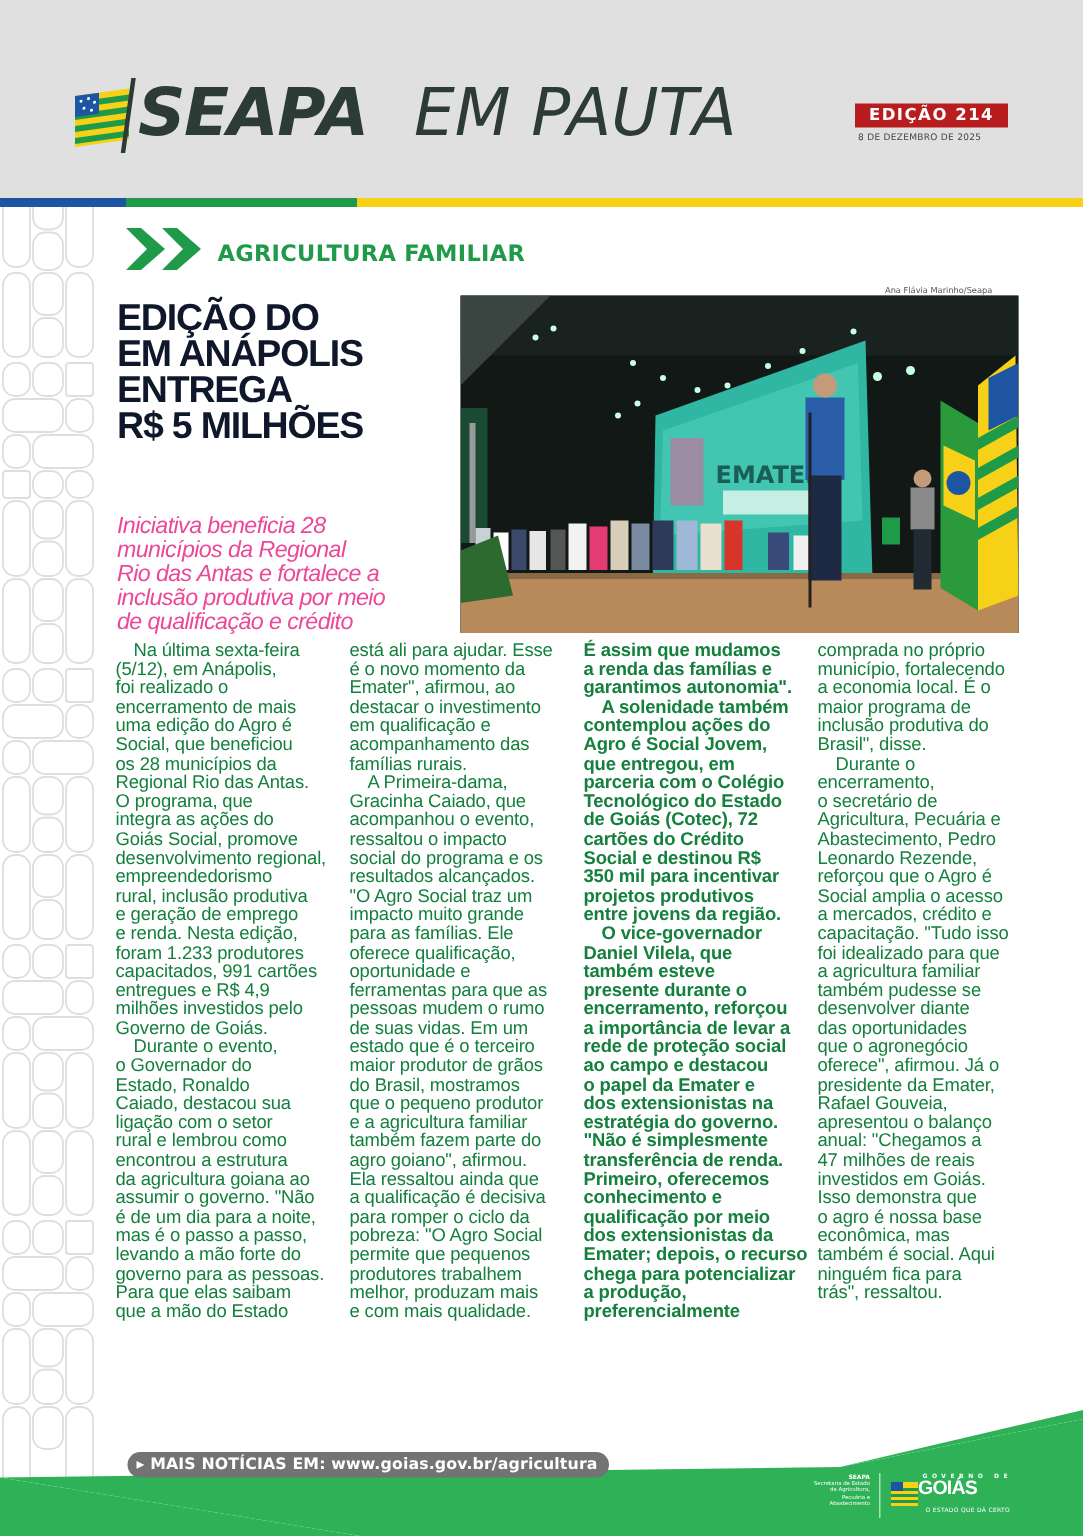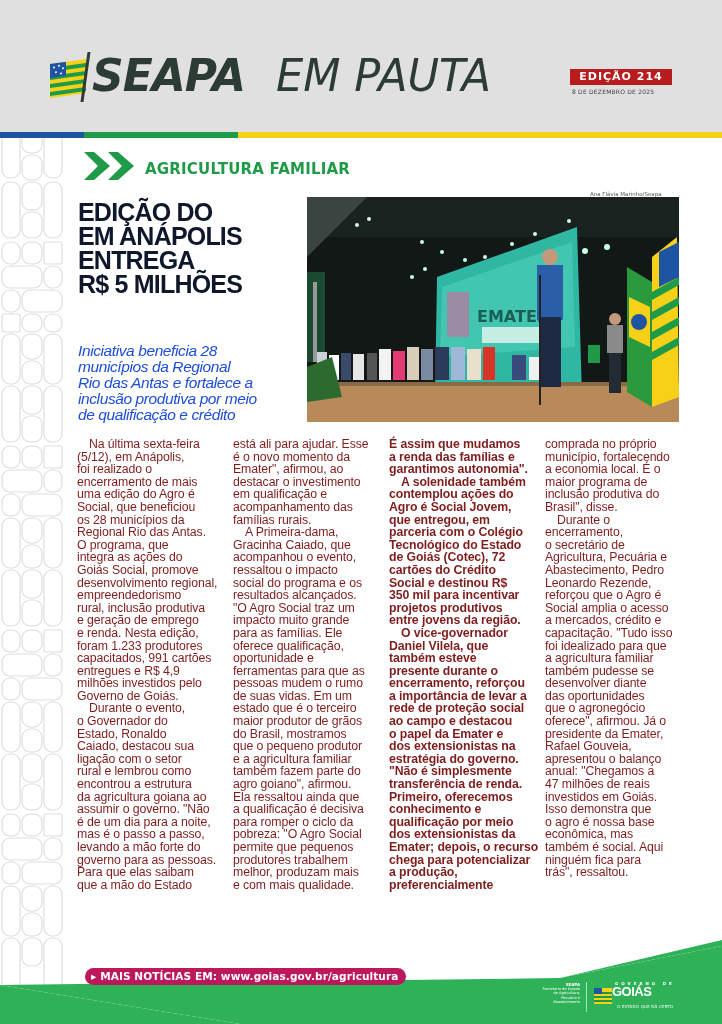--- a/index.html
+++ b/index.html
@@ -46,42 +46,42 @@
 
   .headline {
     position: absolute; left: 78px; top: 200px; width: 230px;
     font-family: "Liberation Sans", sans-serif; font-weight: bold; font-size: 25px;
     line-height: 24px; color: #0f172a; letter-spacing: -0.8px; text-transform: uppercase;
   }
   .headline div { white-space: nowrap; }
   .subhead {
     position: absolute; left: 78px; top: 343px; width: 225px;
     font-family: "Liberation Sans", sans-serif; font-style: italic; font-size: 15.5px;
-    line-height: 16px; color: #1d4ed8; letter-spacing: -0.4px;
+    line-height: 16px; color: #ec4899; letter-spacing: -0.4px;
   }
   .subhead div { white-space: nowrap; }
 
   .photo-credit { position: absolute; left: 590px; top: 191px; font-size: 5.5px; color: #555; }
   .photo { position: absolute; left: 307px; top: 197px; width: 372px; height: 225px; overflow: hidden; background: #0f1614; }
 
   .col {
-    position: absolute; top: 438px; font-family: "Liberation Sans", sans-serif;
-    font-size: 12.3px; line-height: 12.6px; color: #7f1d1d; letter-spacing: -0.1px;
+    position: absolute; top: 427px; font-family: "Liberation Sans", sans-serif;
+    font-size: 12.3px; line-height: 12.6px; color: #15803d; letter-spacing: -0.1px;
   }
   .col div { white-space: nowrap; }
   .col .ind { padding-left: 12px; }
   .c1 { left: 77px; }
   .c2 { left: 233px; }
   .c3 { left: 389px; font-weight: bold; }
   .c4 { left: 545px; }
 
   .footer-green { position: absolute; left: 0; top: 0; width: 722px; height: 1024px; pointer-events: none; }
   .more-news {
     position: absolute; left: 85px; top: 968px; height: 17px; padding: 0 8px 0 6px;
-    background: #be185d; color: #fff; border-radius: 9px; font-size: 10.5px; font-weight: bold;
+    background: #737373; color: #fff; border-radius: 9px; font-size: 10.5px; font-weight: bold;
     line-height: 17px; white-space: nowrap; letter-spacing: 0.1px;
   }
   .footer-seapa { position: absolute; left: 538px; top: 983px; width: 42px; text-align: right; color: #fff; font-size: 3.6px; line-height: 4.2px; }
   .footer-seapa .t { font-weight: bold; font-size: 4px; }
   .footer-divider { position: absolute; left: 586px; top: 982px; width: 1px; height: 30px; background: rgba(255,255,255,0.6); }
   .gov-small { position: absolute; left: 615px; top: 981px; color: #fff; font-size: 4px; letter-spacing: 3px; font-weight: bold; }
   .gov-goias { position: absolute; left: 612px; top: 984px; color: #fff; font-weight: bold; font-size: 13px; font-family: "Liberation Sans", sans-serif; letter-spacing: -0.5px; }
   .gov-tag { position: absolute; left: 617px; top: 1004px; color: #fff; font-size: 4px; letter-spacing: 0.2px; }
   .gov-flag { position: absolute; left: 594px; top: 986px; width: 18px; height: 18px; }
 </style>

